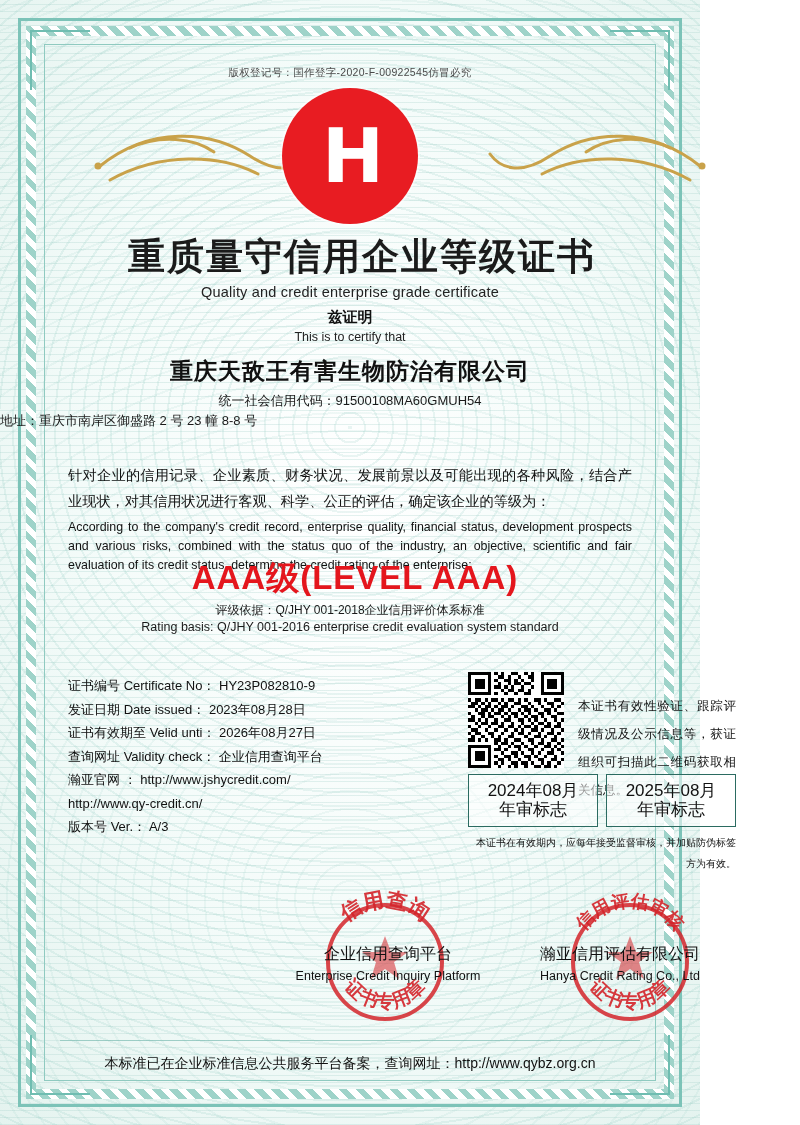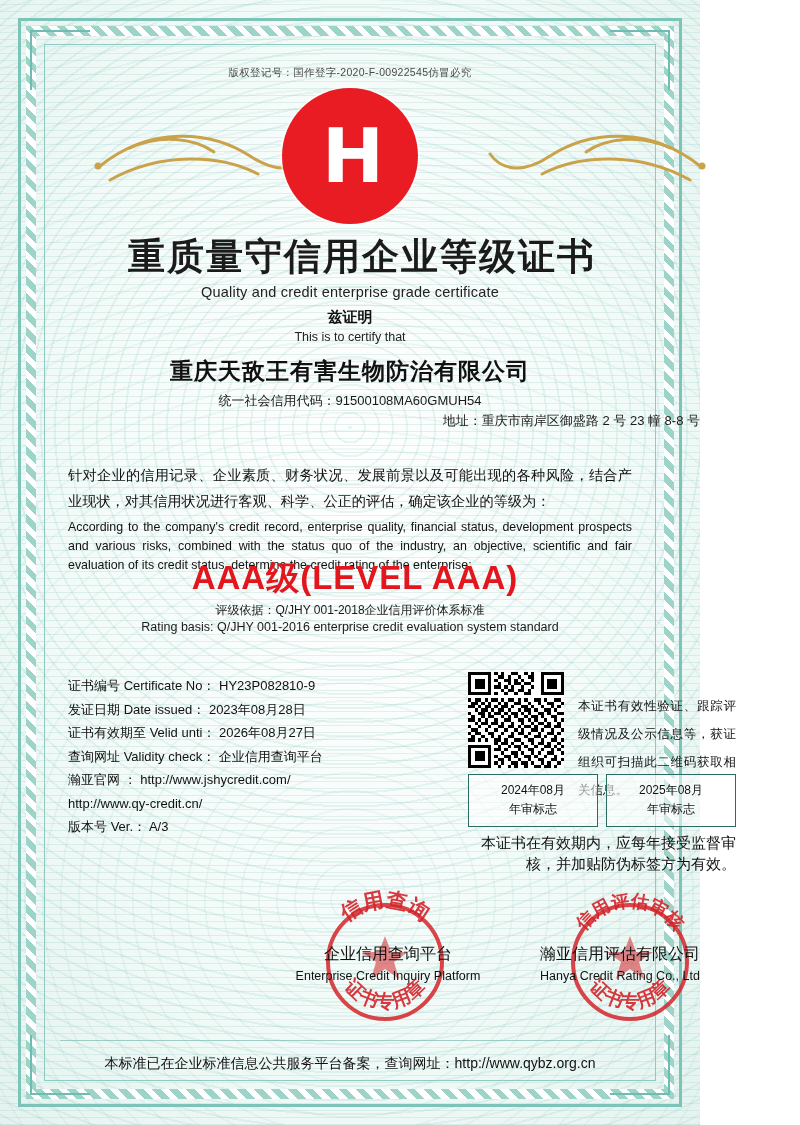--- a/index.html
+++ b/index.html
@@ -90,21 +90,21 @@
   }
   .company{
     position:absolute;top:356px;left:0;right:0;text-align:center;
     font-size:23px;font-weight:bold;color:#111;letter-spacing:1px;
   }
   .credit-code{
     position:absolute;top:392px;left:0;right:0;text-align:center;
     font-size:13px;color:#1a1a1a;
   }
   .address{
-    position:absolute;top:412px;left:0;right:0;text-align:right;
+    position:absolute;top:412px;left:0;right:0;text-align:left;
     font-size:13px;color:#1a1a1a;
   }
 
   .body-block{
     position:absolute;top:462px;left:68px;right:68px;
     color:#111;
   }
   .body-cn{
     font-size:14.2px;line-height:26px;text-align:justify;
   }
@@ -145,27 +145,27 @@
     font-size:12.5px;line-height:28px;color:#111;text-align:justify;
   }
 
   .stamp-boxes{
     position:absolute;top:774px;left:468px;width:268px;
     display:flex;gap:8px;
   }
   .stamp-box{
     flex:1;border:1px solid #2b6b61;
     text-align:center;padding:6px 18px 7px;
-    font-size:12px;line-height:19px;color:#111;
+    font-size:17px;line-height:19px;color:#111;
     background:rgba(255,255,255,.55);
   }
 
   .yearly-note{
     position:absolute;top:832px;left:468px;width:268px;
-    font-size:15px;line-height:21px;color:#111;text-align:right;
+    font-size:10px;line-height:21px;color:#111;text-align:right;
   }
 
   .seals{
     position:absolute;top:880px;left:0;right:0;height:150px;
   }
   .seal{
     position:absolute;width:170px;height:150px;
   }
   .seal.left{left:300px;top:0;}
   .seal.right{left:545px;top:0;}

